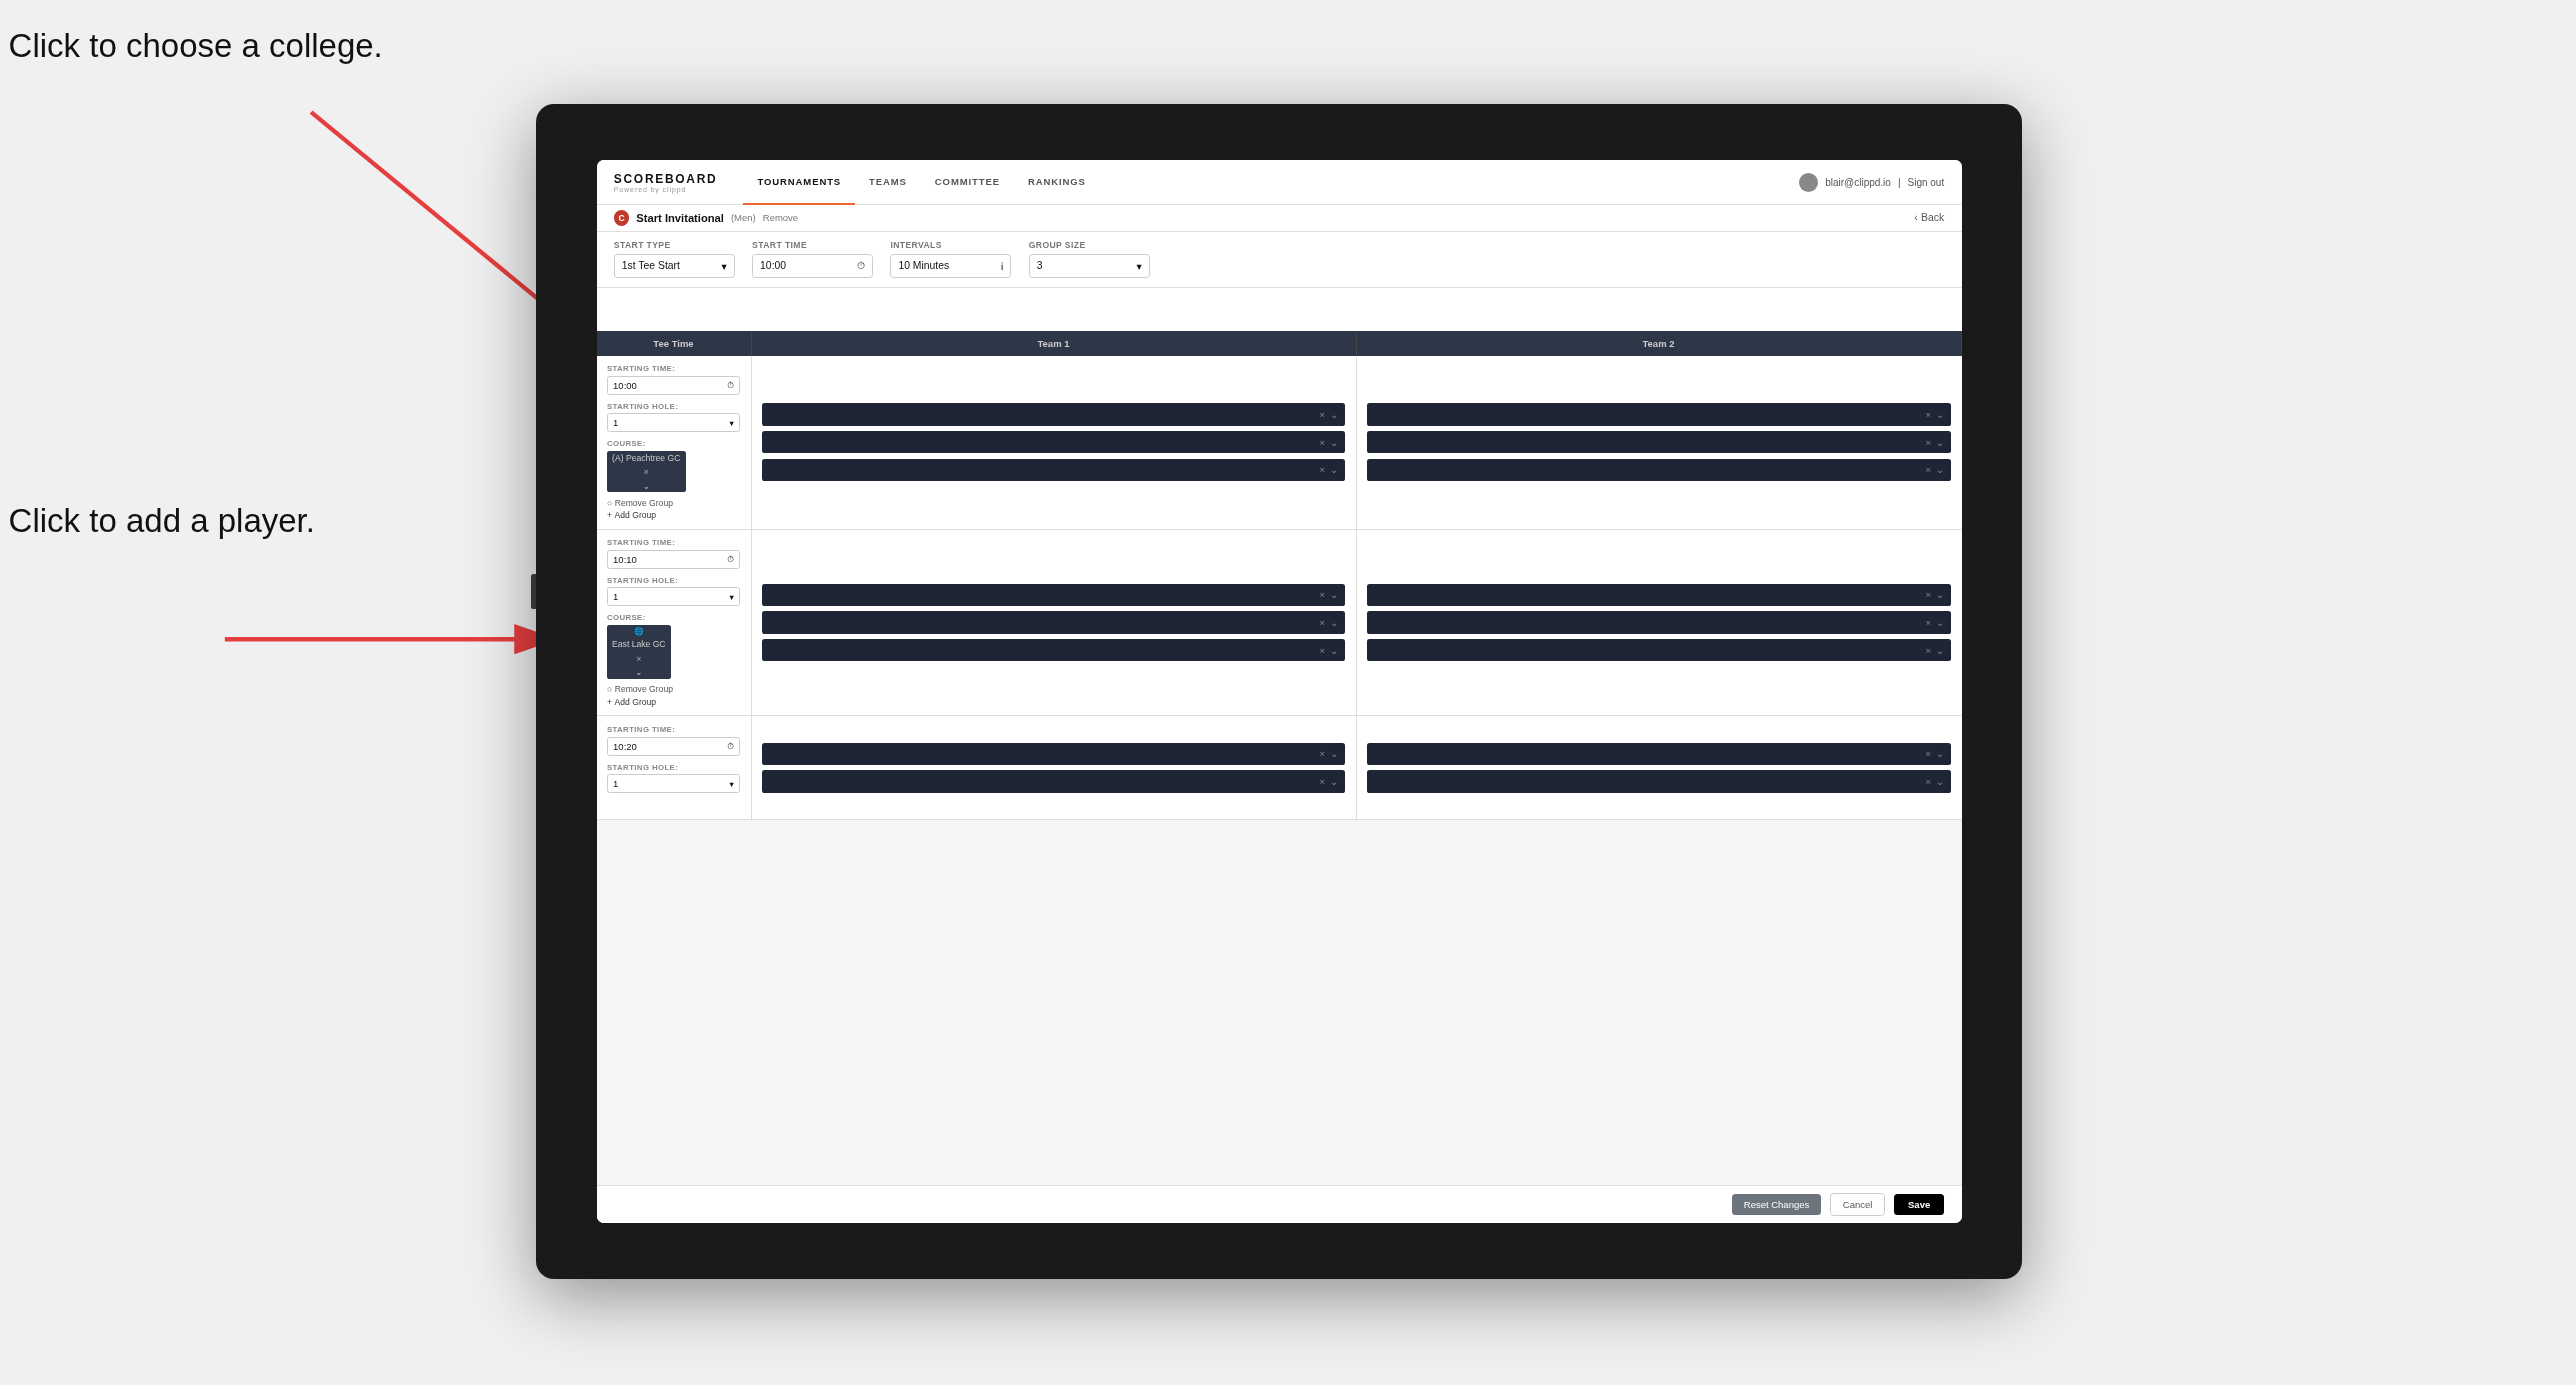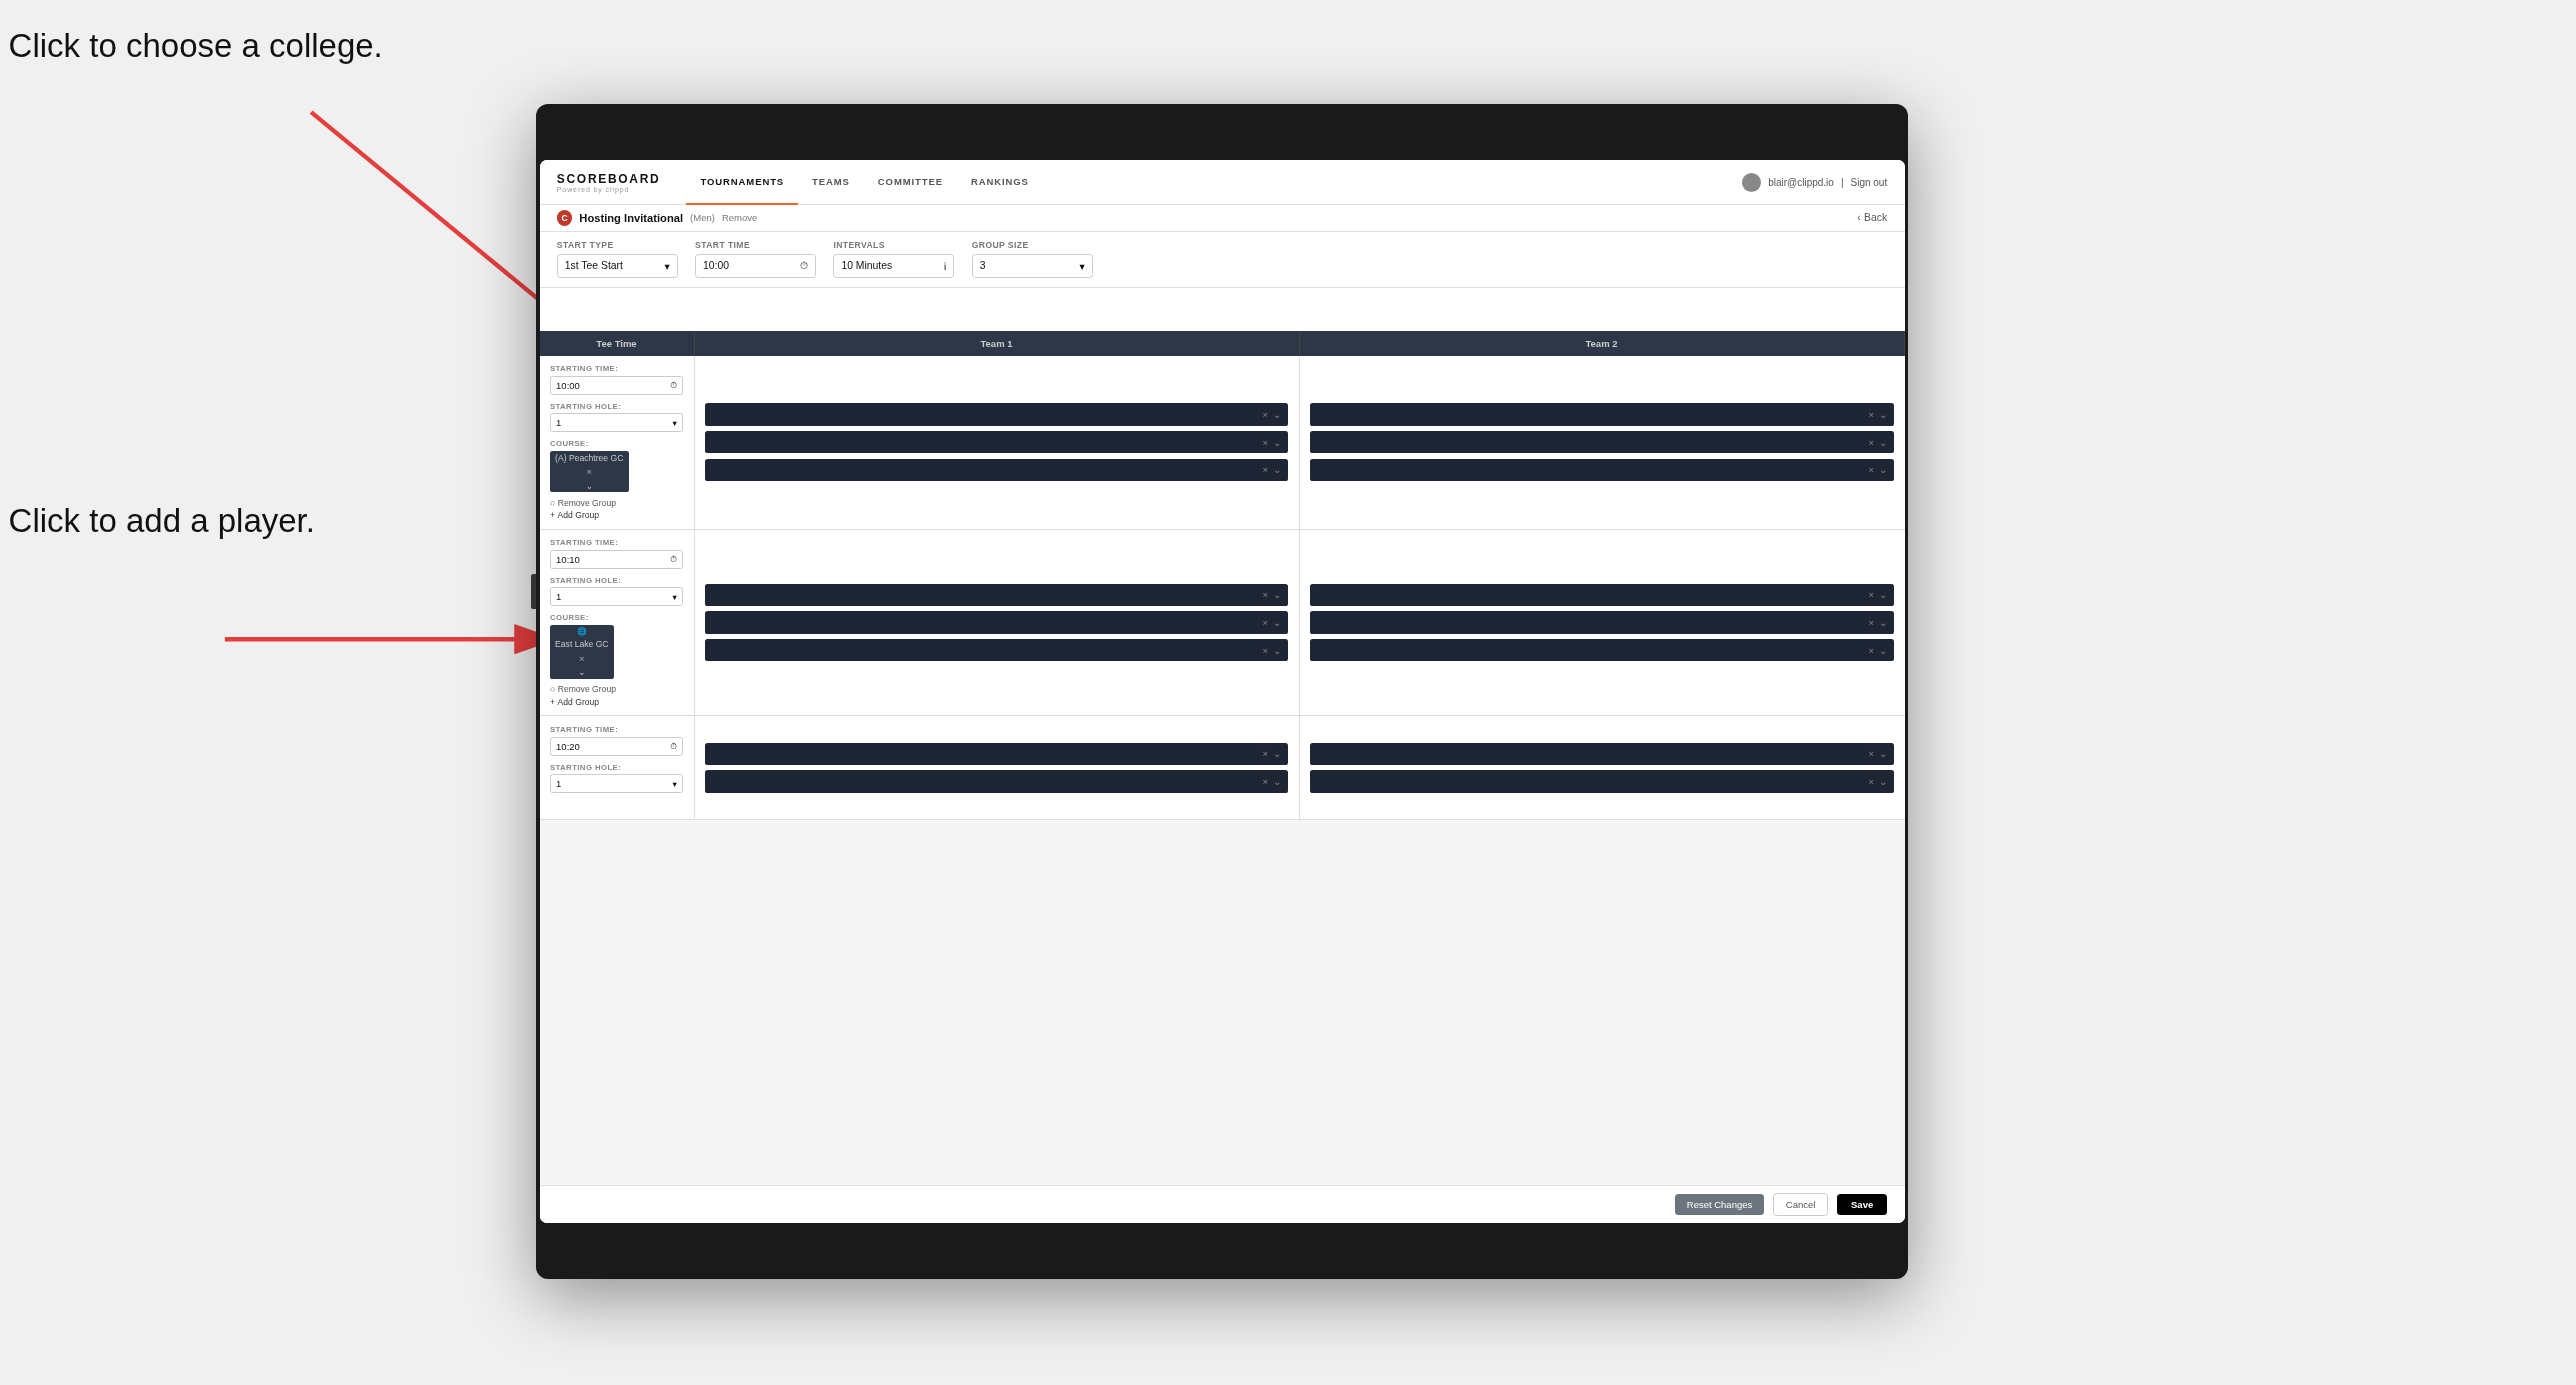--- a/index.html
+++ b/index.html
@@ -25,24 +25,24 @@
     .arrow-svg {
       position: absolute;
       pointer-events: none;
     }
 
     
     .tablet-frame {
       position: absolute;
       left: 536px;
       top: 104px;
-      width: 1372px;
+      width: 1486px;
       height: 1175px;
       background: #1a1a1a;
-      border-radius: 12px;
+      border-radius: 18px;
       box-shadow: 0 17.3px 69px rgba(0,0,0,0.4);
       display: flex;
       align-items: center;
       justify-content: center;
     }
 
     .tablet-screen {
       width: 1365px;
       height: 1063px;
       background: #fff;
@@ -441,21 +441,21 @@
         <div class="user-dot"></div>
         <span>blair@clippd.io</span>
         <span>|</span>
         <span>Sign out</span>
       </div>
     </div>
 
     <div class="sub-header">
       <div class="sub-header-left">
         <div class="clippd-logo">C</div>
-        <span class="tournament-title">Hosting Invitational</span>
+        <span class="tournament-title">Start Invitational</span>
         <span class="hosting-badge">(Men)</span>
         <span class="hosting-badge">Remove</span>
       </div>
       <div class="back-btn">
         <span>‹</span>
         <span>Back</span>
       </div>
     </div>
 
     <div class="form-row">

